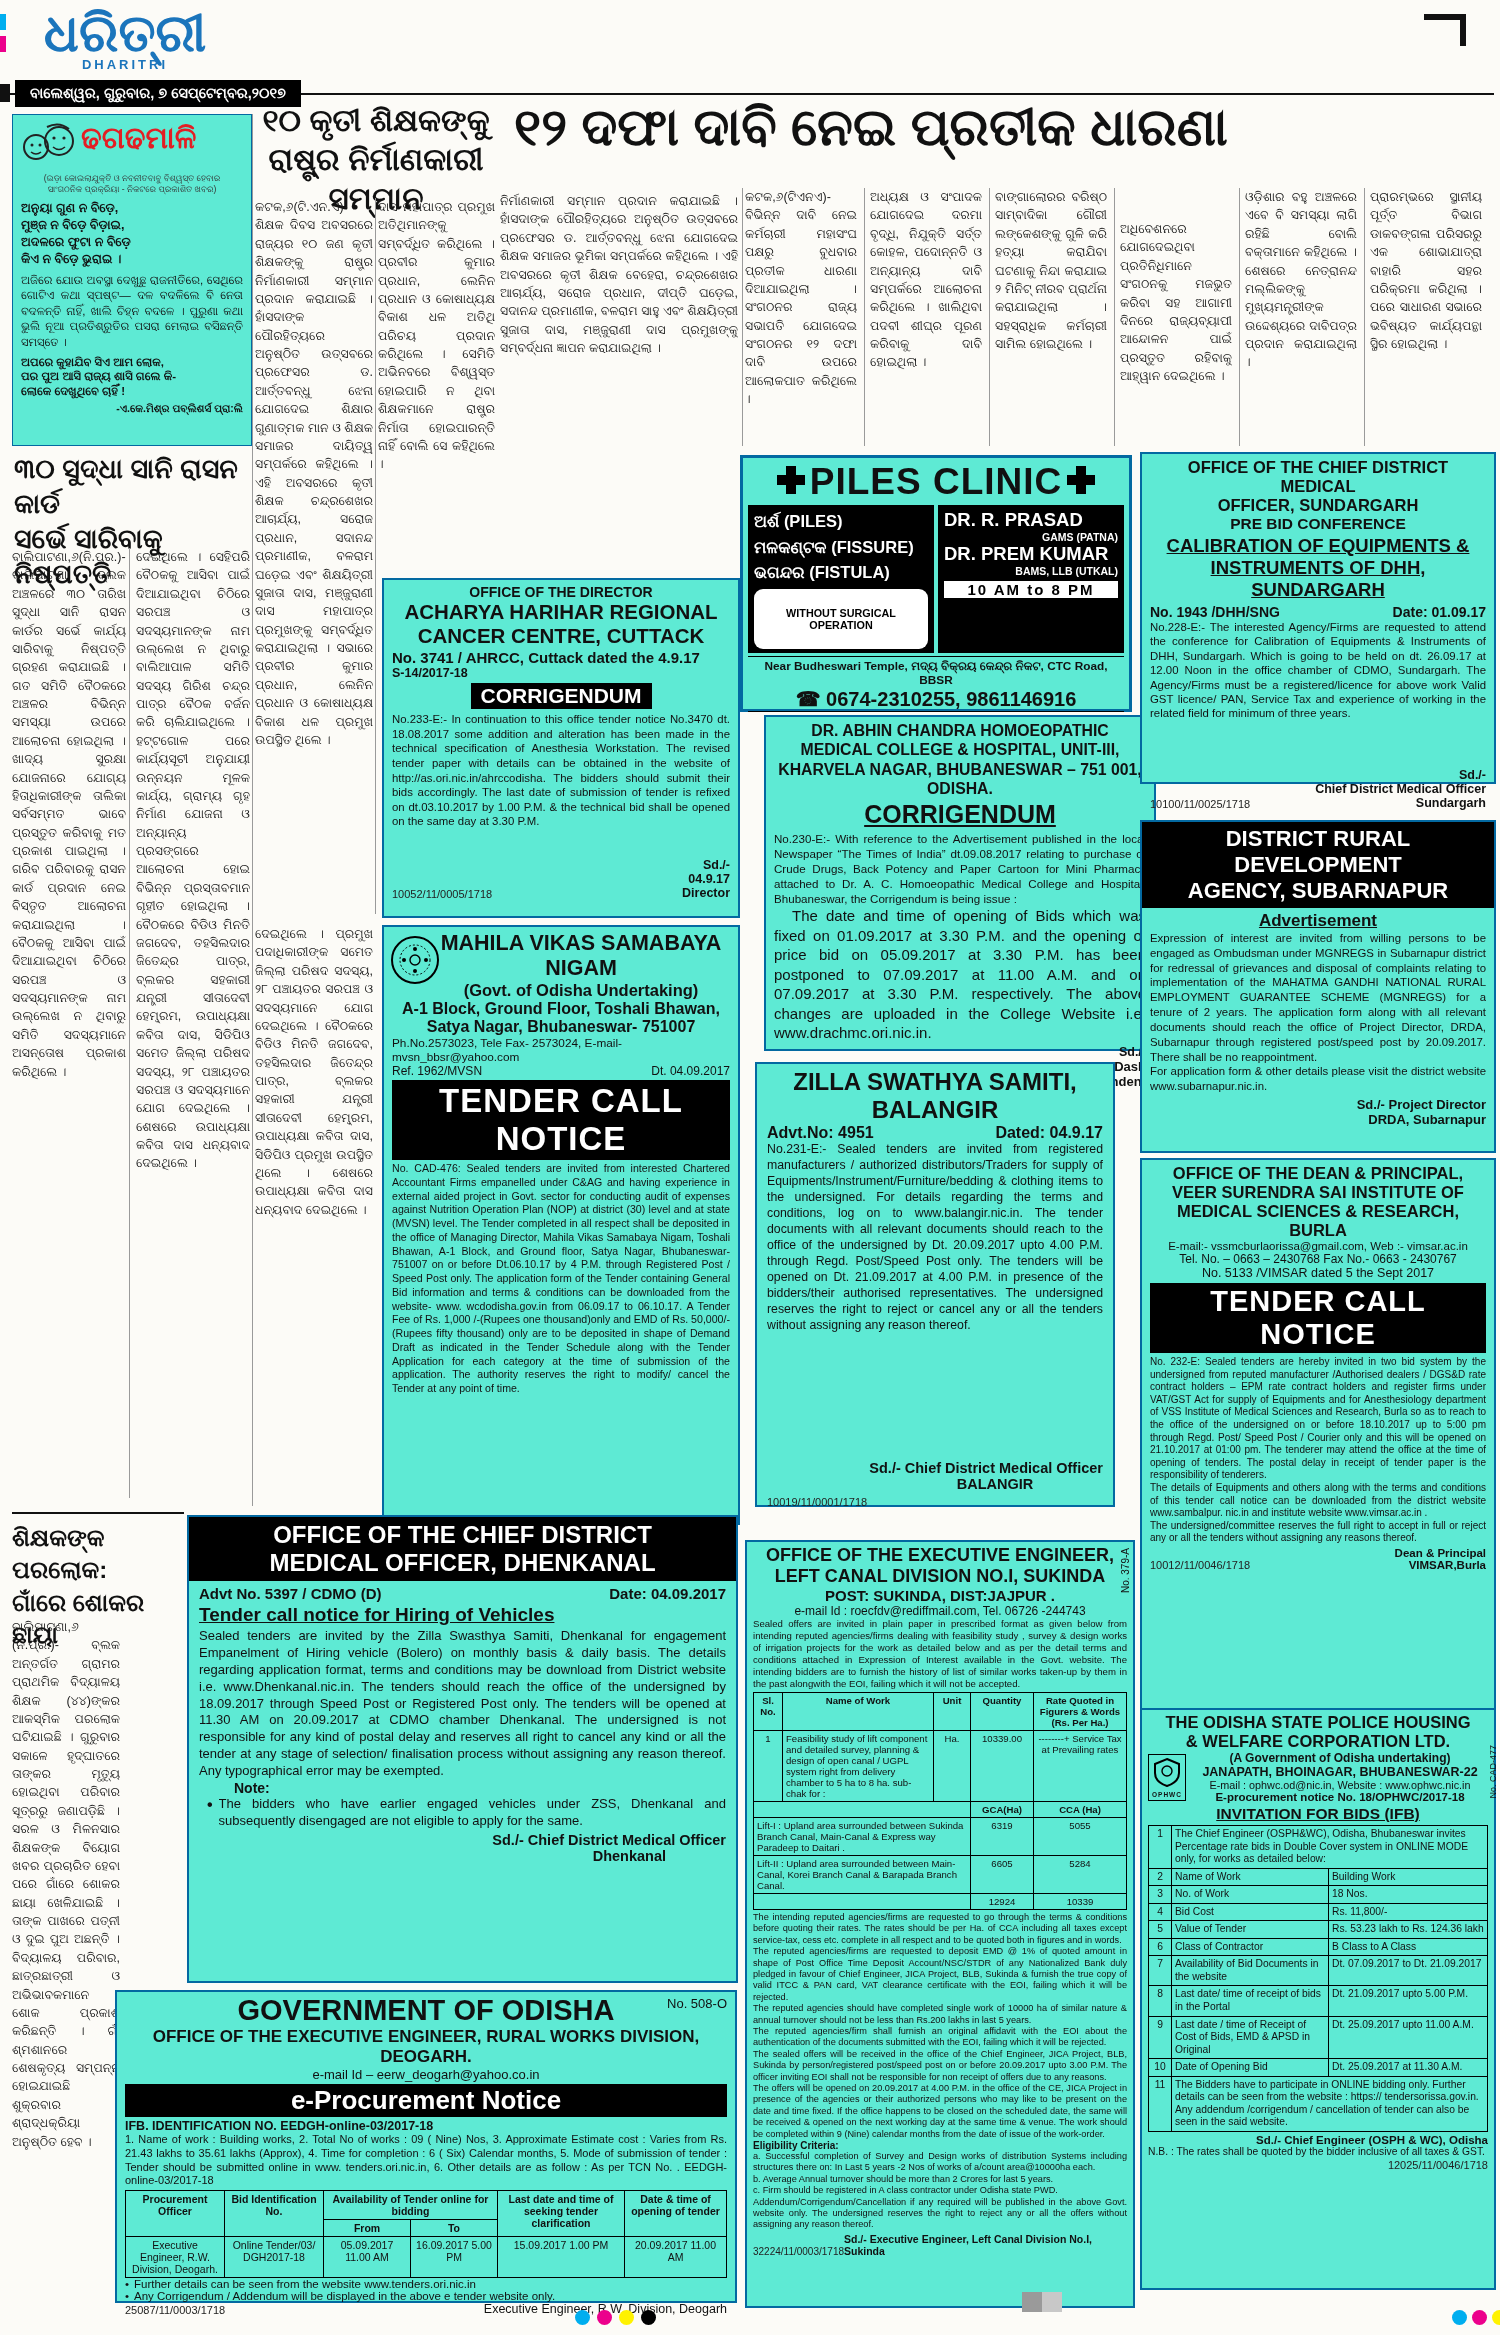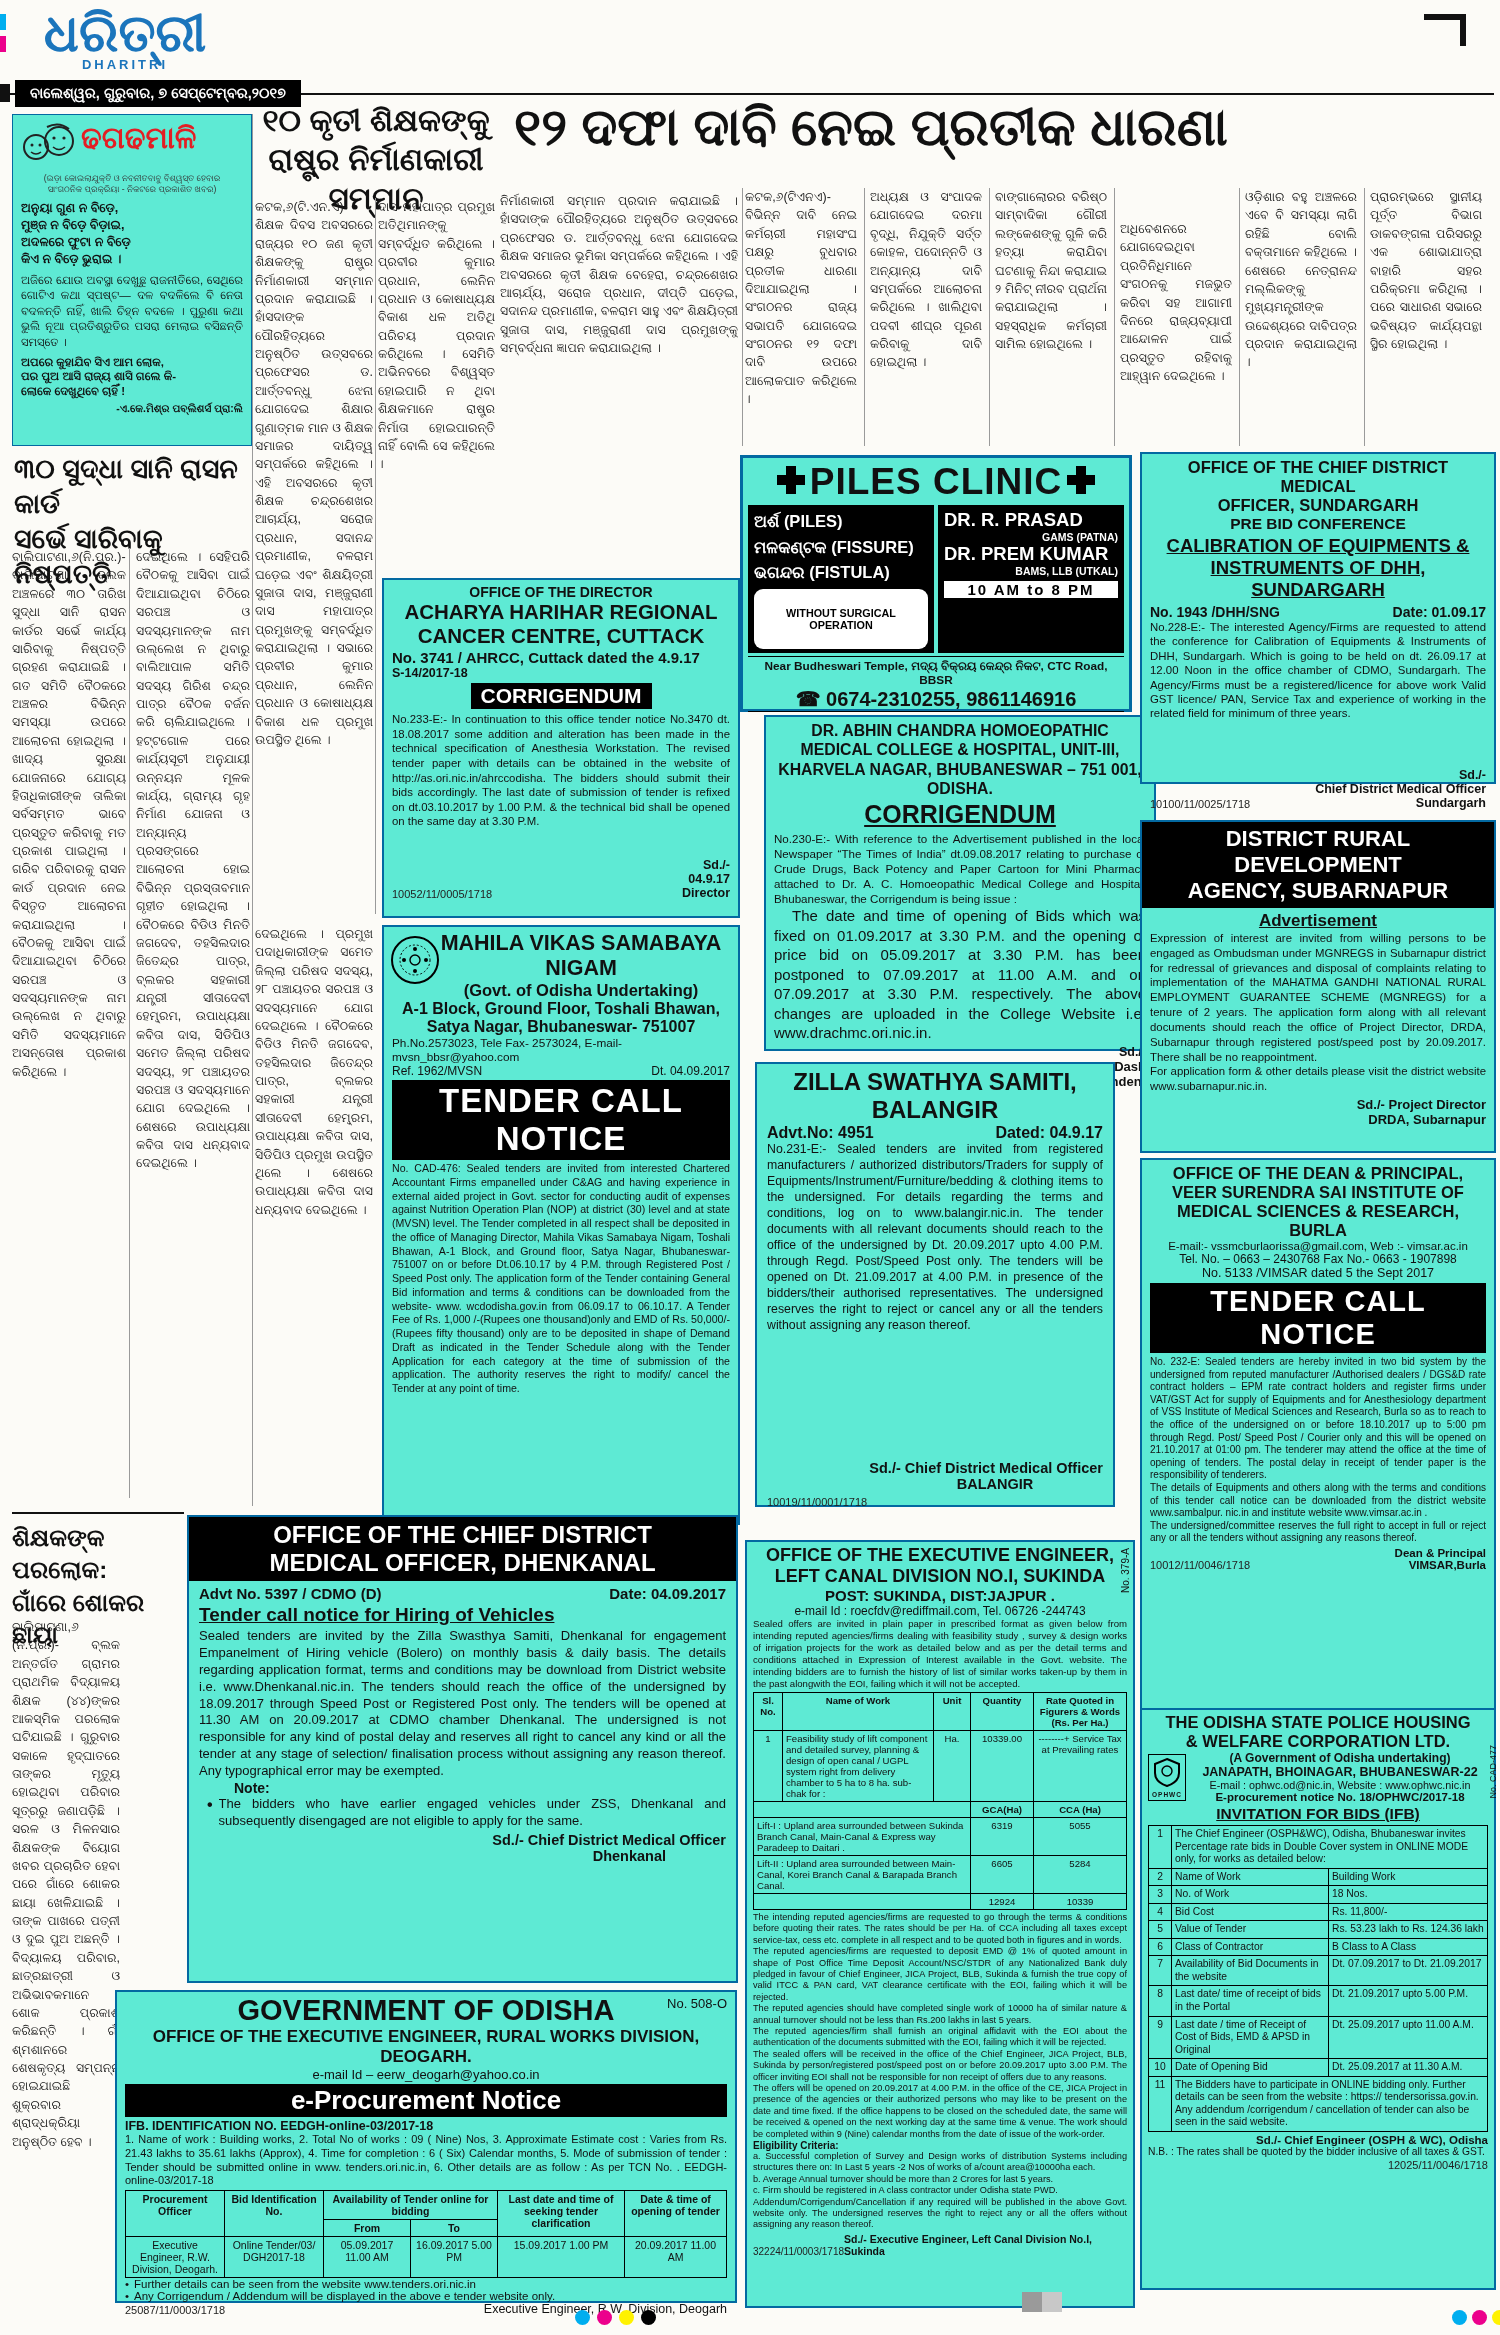--- a/index.html
+++ b/index.html
@@ -209,21 +209,21 @@
       <div class="sd" style="font-size:13px;margin-top:3px;">Sd./- Project Director</div>
       <div class="sd" style="font-size:13px;">DRDA, Subarnapur</div>
     </div>
   </div>
 
   <div class="box" style="left:1140px;top:1158px;width:356px;height:584px;padding:4px 8px;">
     <div class="ctr b" style="font-size:16.5px;">OFFICE OF THE DEAN &amp; PRINCIPAL,</div>
     <div class="ctr b" style="font-size:16.5px;">VEER SURENDRA SAI INSTITUTE OF</div>
     <div class="ctr b" style="font-size:16.5px;">MEDICAL SCIENCES &amp; RESEARCH, BURLA</div>
     <div class="ctr" style="font-size:11.5px;">E-mail:- vssmcburlaorissa@gmail.com, Web :- vimsar.ac.in</div>
-    <div class="ctr" style="font-size:12px;">Tel. No. – 0663 – 2430768 Fax No.- 0663 - 1907898</div>
+    <div class="ctr" style="font-size:12px;">Tel. No. – 0663 – 2430768 Fax No.- 0663 - 2430767</div>
     <div class="ctr" style="font-size:12.5px;">No. 5133 /VIMSAR dated 5 the Sept 2017</div>
     <div class="banner" style="font-size:29px;margin:3px 0;padding:2px 0;letter-spacing:1px;">TENDER CALL NOTICE</div>
     <div class="just" style="font-size:10px;line-height:1.26;">No. 232-E: Sealed tenders are hereby invited in two bid system by the undersigned from reputed manufacturer /Authorised dealers / DGS&amp;D rate contract holders – EPM rate contract holders and register firms under VAT/GST Act for supply of Equipments and for Anesthesiology department of VSS Institute of Medical Sciences and Research, Burla so as to reach to the office of the undersigned on or before 18.10.2017 up to 5:00 pm through Regd. Post/ Speed Post / Courier only and this will be opened on 21.10.2017 at 01:00 pm. The tenderer may attend the office at the time of opening of tenders. The postal delay in receipt of tender paper is the responsibility of tenderers.</div>
     <div class="just" style="font-size:10px;line-height:1.26;">The details of Equipments and others along with the terms and conditions of this tender call notice can be downloaded from the district website www.sambalpur. nic.in and institute website www.vimsar.ac.in .</div>
     <div class="just" style="font-size:10px;line-height:1.26;">The undersigned/committee reserves the full right to accept in full or reject any or all the tenders without assigning any reasons thereof.</div>
     <div style="display:flex;justify-content:space-between;align-items:flex-end;margin-top:2px;">
       <span class="foot">10012/11/0046/1718</span>
       <span class="b" style="text-align:right;font-size:11.5px;">
           <span style="display:block;">Dean &amp; Principal</span>
           <span style="display:block;">VIMSAR,Burla</span>

